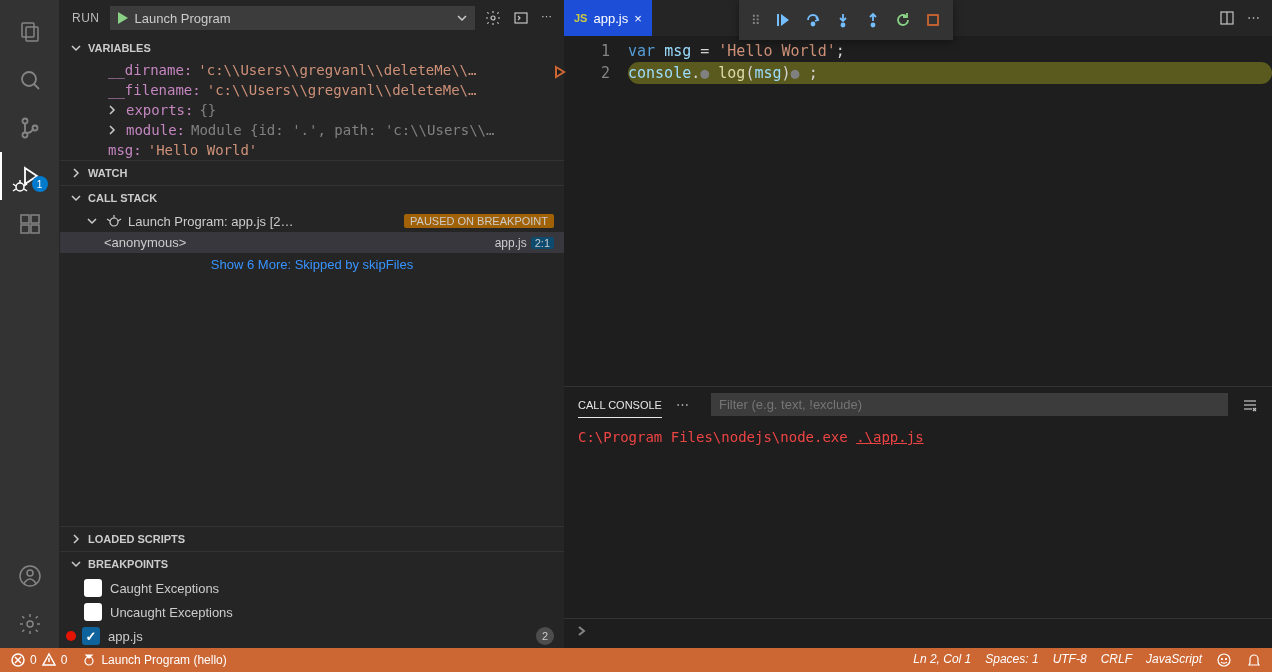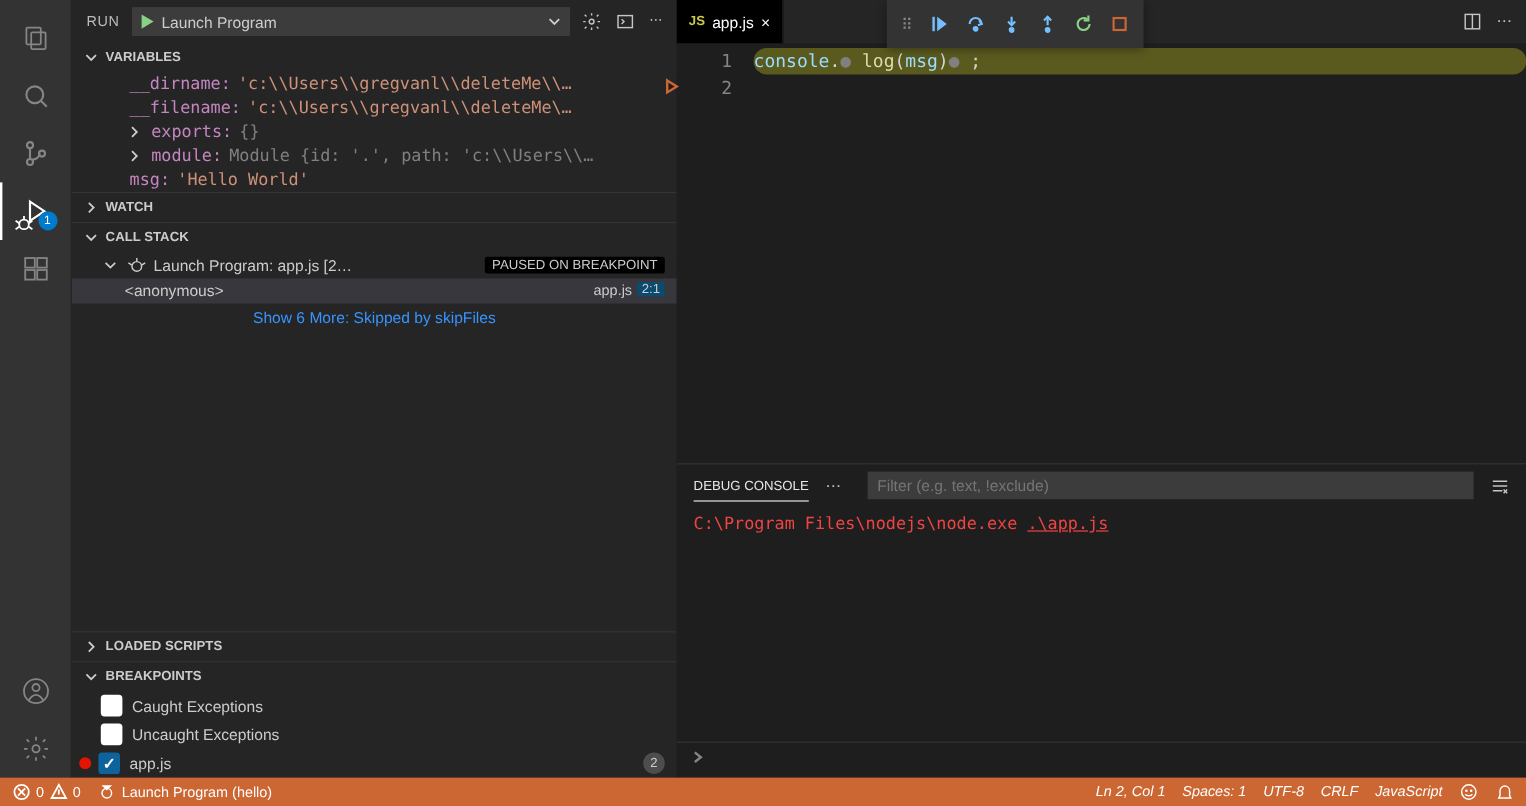--- a/index.html
+++ b/index.html
@@ -29,38 +29,38 @@
 .tree-row { display: flex; align-items: center; padding: 2px 10px; font-family: Consolas, monospace; font-size: 14px; gap: 6px; }
 .indent2 { padding-left: 44px; }
 .indent3 { padding-left: 48px; }
 .var-name { color: #c586c0; }
 .var-val { color: #9cdcfe; }
 .var-val.str { color: #ce9178; }
 .var-val.obj { color: #808080; }
 .tree-row.local { color: #cccccc; font-weight: 600; font-family: "Segoe UI"; }
 
 .callstack-row { display: flex; align-items: center; padding: 3px 10px 3px 24px; gap: 6px; }
-.callstack-row .cs-badge { margin-left: auto; background: #000000; color: #ccc; font-size: 11px; padding: 1px 6px; border-radius: 2px; }
-.callstack-frame { display: flex; align-items: flex-start; padding: 3px 10px 3px 44px; background: #37373d; }
+.callstack-row .cs-badge { margin-left: auto; background: #a16207; color: #ccc; font-size: 11px; padding: 1px 6px; border-radius: 2px; }
+.callstack-frame { display: flex; align-items: center; padding: 3px 10px 3px 44px; background: #37373d; }
 .callstack-frame .loc { margin-left: auto; color: #cccccc; font-size: 12px; }
 .callstack-frame .pos { background: #0c4a6e; padding: 0 4px; border-radius: 2px; margin-left: 4px; font-size: 11px; }
 .show-more { text-align: center; padding: 4px; font-size: 13px; }
 .show-more a { color: #3794ff; text-decoration: none; }
 .gap { flex: 1; }
 
 .bp-row { display: flex; align-items: center; gap: 8px; padding: 3px 10px 3px 24px; font-size: 13px; }
 .checkbox { width: 18px; height: 18px; background: #ffffff; border-radius: 3px; display: flex; align-items: center; justify-content: center; color: #1e1e1e; font-weight: bold; }
 .checkbox.checked.blue { background: #0e639c; color: #fff; }
 .bp-row .red-dot { width: 10px; height: 10px; background: #e51400; border-radius: 50%; margin-left: -18px; margin-right: -2px; }
 .bp-count { margin-left: auto; background: #4d4d4d; color: #ccc; font-size: 11px; width: 18px; height: 18px; border-radius: 9px; display: flex; align-items: center; justify-content: center; }
 
 
 .editor-area { flex: 1; display: flex; flex-direction: column; background: #1e1e1e; min-width: 0; }
 .tabbar { display: flex; align-items: center; background: #252526; height: 36px; position: relative; }
-.tab { display: flex; align-items: center; gap: 6px; padding: 0 10px; height: 36px; background: #000000; border-right: 1px solid #252526; color: #ffffff; font-size: 13px; }
+.tab { display: flex; align-items: center; gap: 6px; padding: 0 10px; height: 36px; background: #1d4ed8; border-right: 1px solid #252526; color: #ffffff; font-size: 13px; }
 .tab .js-icon { color: #cbcb41; font-weight: bold; font-size: 11px; }
 .debug-toolbar { position: absolute; left: 175px; top: 0; background: #333333; display: flex; align-items: center; gap: 14px; padding: 4px 12px; height: 40px; box-shadow: 0 2px 8px rgba(0,0,0,0.4); }
 .debug-toolbar .grip { color: #858585; }
 .dt-btn { color: #75beff; cursor: pointer; }
 .dt-btn.green { color: #89d185; }
 .dt-btn.orange { color: #cc6633; }
 .tabbar-right { margin-left: auto; display: flex; gap: 12px; padding-right: 12px; color: #c5c5c5; }
 
 .editor-body { flex: 1; display: flex; font-family: Consolas, monospace; font-size: 15px; padding-top: 4px; }
 .gutter { width: 64px; text-align: right; color: #858585; padding-right: 18px; }
@@ -358,27 +358,28 @@
       <div class="gline">
         <span class="bp-marker">
                 <svg width="14" height="14" viewBox="0 0 14 14">
                   <polygon points="2,2 10,7 2,12" fill="#1e1e1e" stroke="#cc6633" stroke-width="2"></polygon>
                 </svg>
               </span>
         <span>2</span>
       </div>
     </div>
     <div class="code">
+      <div class="cline"><span class="tok-kw">var</span> <span class="tok-var">msg</span><span class="tok-op"> = </span><span class="tok-str">'Hello World'</span><span class="tok-op">;</span></div>
       <div class="cline highlight"><span class="tok-var">console</span><span class="tok-op">.</span><span class="tok-dot">●</span> <span class="tok-fn">log</span><span class="tok-op">(</span><span class="tok-var">msg</span><span class="tok-op">)</span><span class="tok-dot">●</span> <span class="tok-op">;</span></div>
     </div>
   </div>
 
   <div class="console-panel">
     <div class="console-tabs">
-      <div class="console-tab">DEBUG CONSOLE</div>
+      <div class="console-tab">CALL CONSOLE</div>
       <div class="console-ellipsis">⋯</div>
       <div class="console-filter">
         <input placeholder="Filter (e.g. text, !exclude)" style="">
       </div>
       <span style="color:#c5c5c5">
               <svg class="icon16" viewBox="0 0 16 16" fill="none" stroke="currentColor" stroke-width="1.2">
                 <line x1="2" y1="4" x2="14" y2="4"></line>
                 <line x1="2" y1="8" x2="14" y2="8"></line>
                 <line x1="2" y1="12" x2="10" y2="12"></line>
                 <line x1="11" y1="11" x2="14" y2="14"></line>

